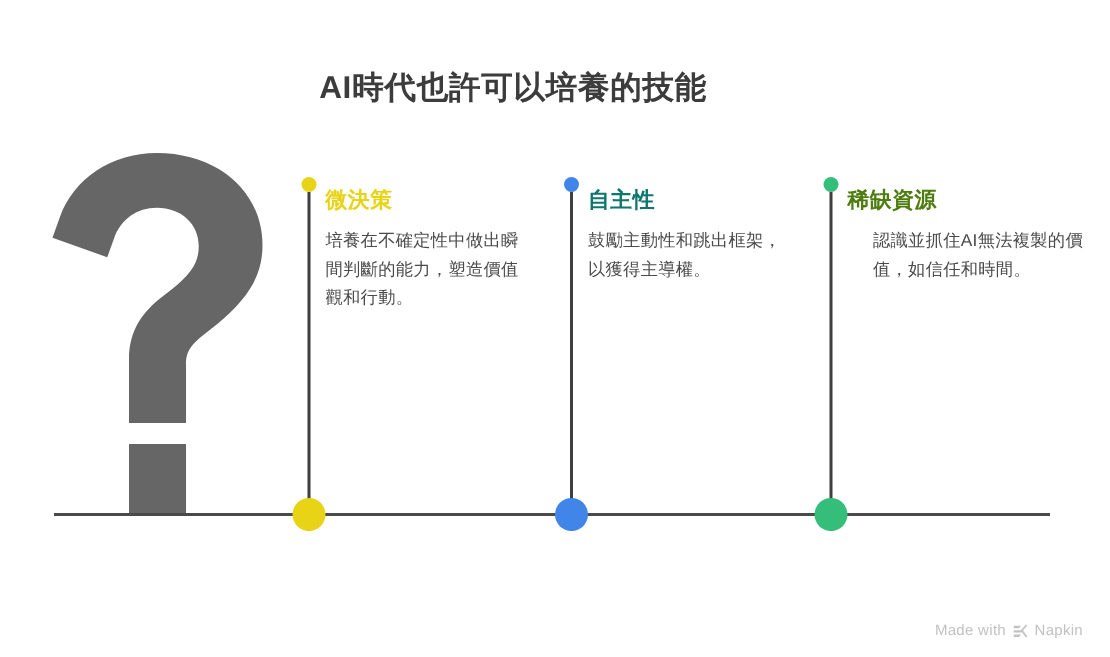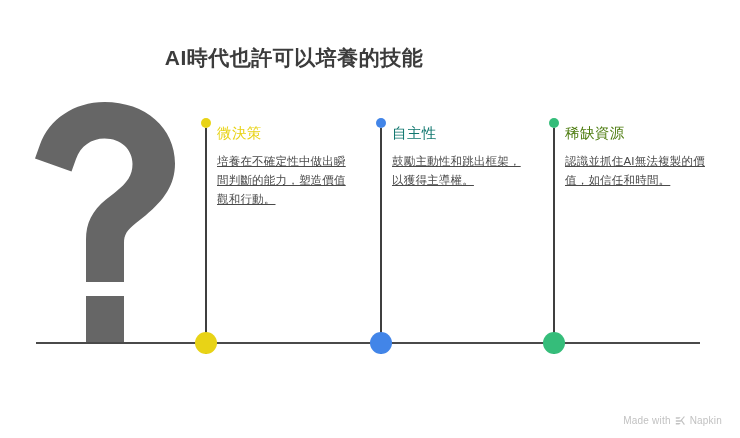--- a/index.html
+++ b/index.html
@@ -25,20 +25,21 @@
     position: absolute;
     left: 0;
     top: 44px;
     width: 588px;
     text-align: center;
     font-size: 21px;
     font-weight: bold;
     color: #3c3c3c;
     letter-spacing: 0.5px;
     white-space: nowrap;
+    padding-left: 48px;
   }
 
   
   .qmark {
     position: absolute;
     left: 30px;
     top: 100px;
     width: 150px;
     height: 246px;
   }
@@ -80,40 +81,39 @@
     top: 214px;
     width: 22px;
     height: 22px;
     border-radius: 50%;
   }
   .col-head {
     position: absolute;
     left: 12px;
     top: 6px;
     font-size: 14.5px;
-    font-weight: normal;
+    font-weight: bold;
     letter-spacing: 0.4px;
     white-space: nowrap;
   }
   .col-body {
     position: absolute;
     left: 12px;
     top: 34px;
     width: 136px;
     font-size: 11.5px;
     line-height: 1.65;
     color: #4a4a4a;
     letter-spacing: 0.2px;
-    text-decoration: underline;
   }
 
   #col-0 { left: 205px; }
   #col-1 { left: 380px; }
   #col-2 { left: 553px; }
-  #col-2 .col-body { width: 146px; }
+  #col-2 .col-body { width: 146px; margin-left: 17px; }
 
   
   .watermark {
     position: absolute;
     right: 18px;
     bottom: 12px;
     display: flex;
     align-items: center;
     gap: 4px;
     font-size: 10px;

